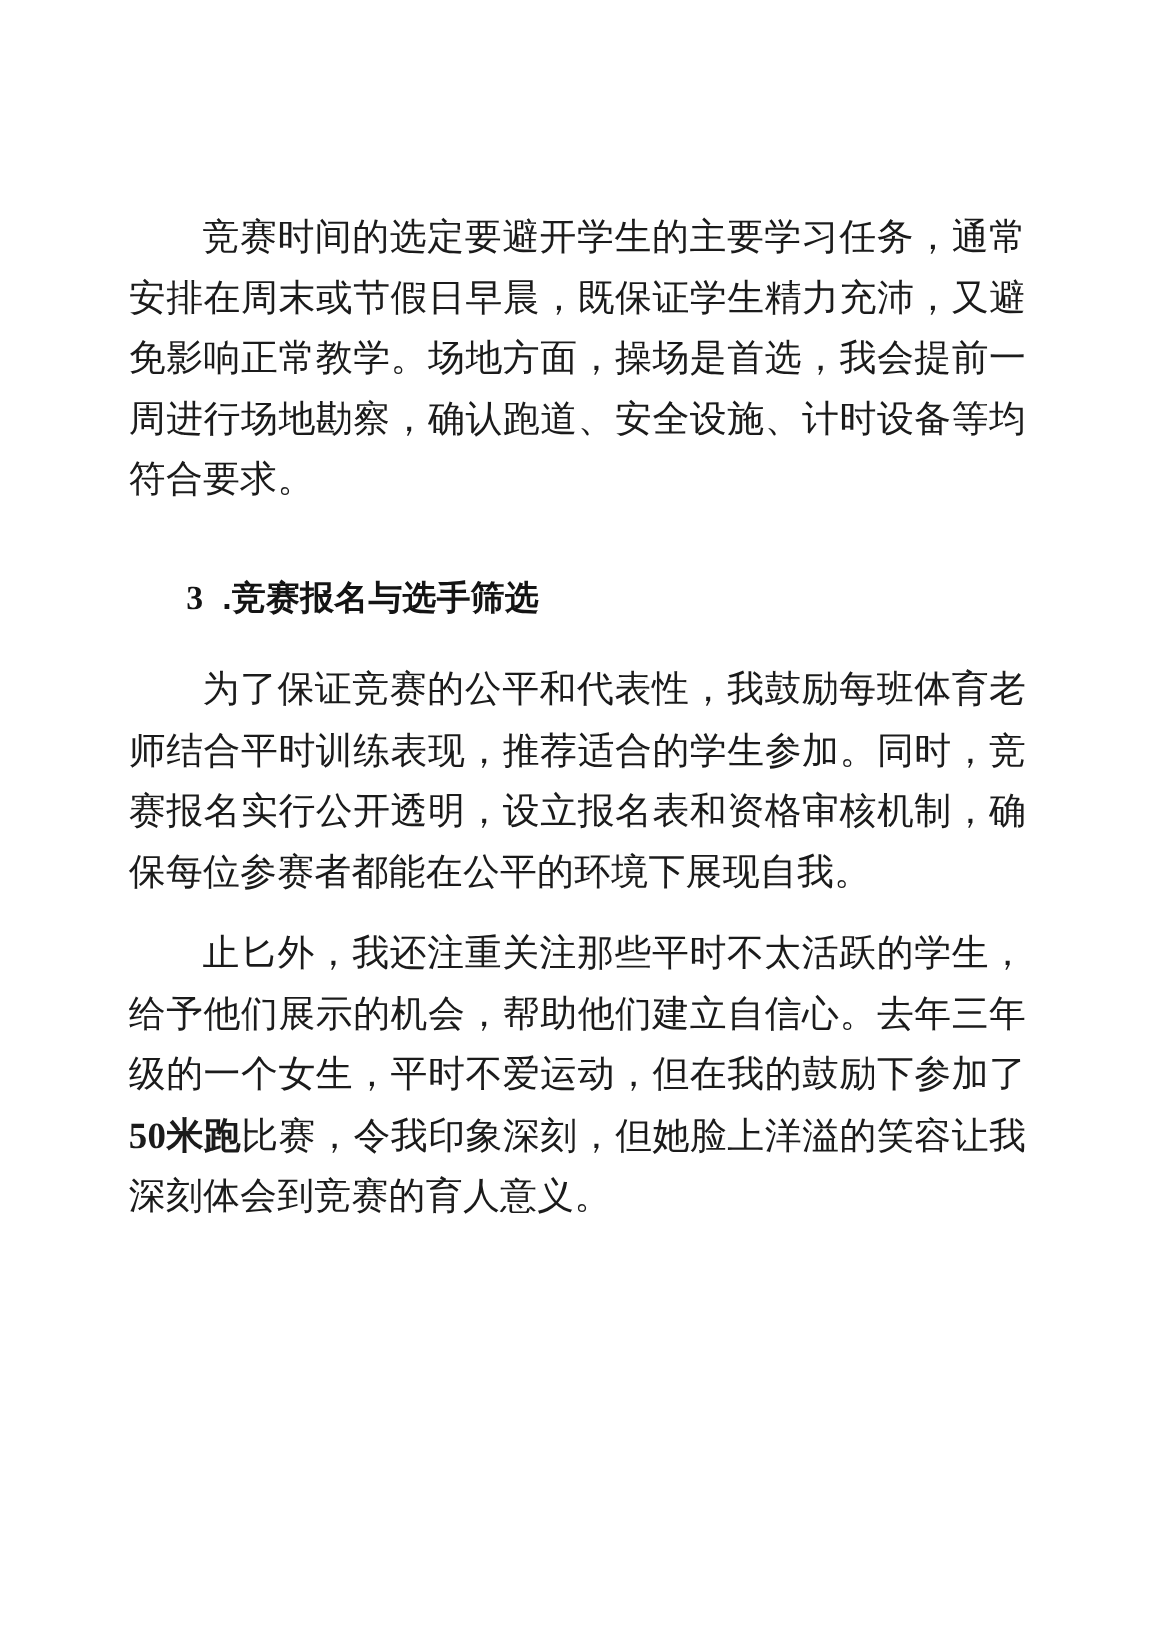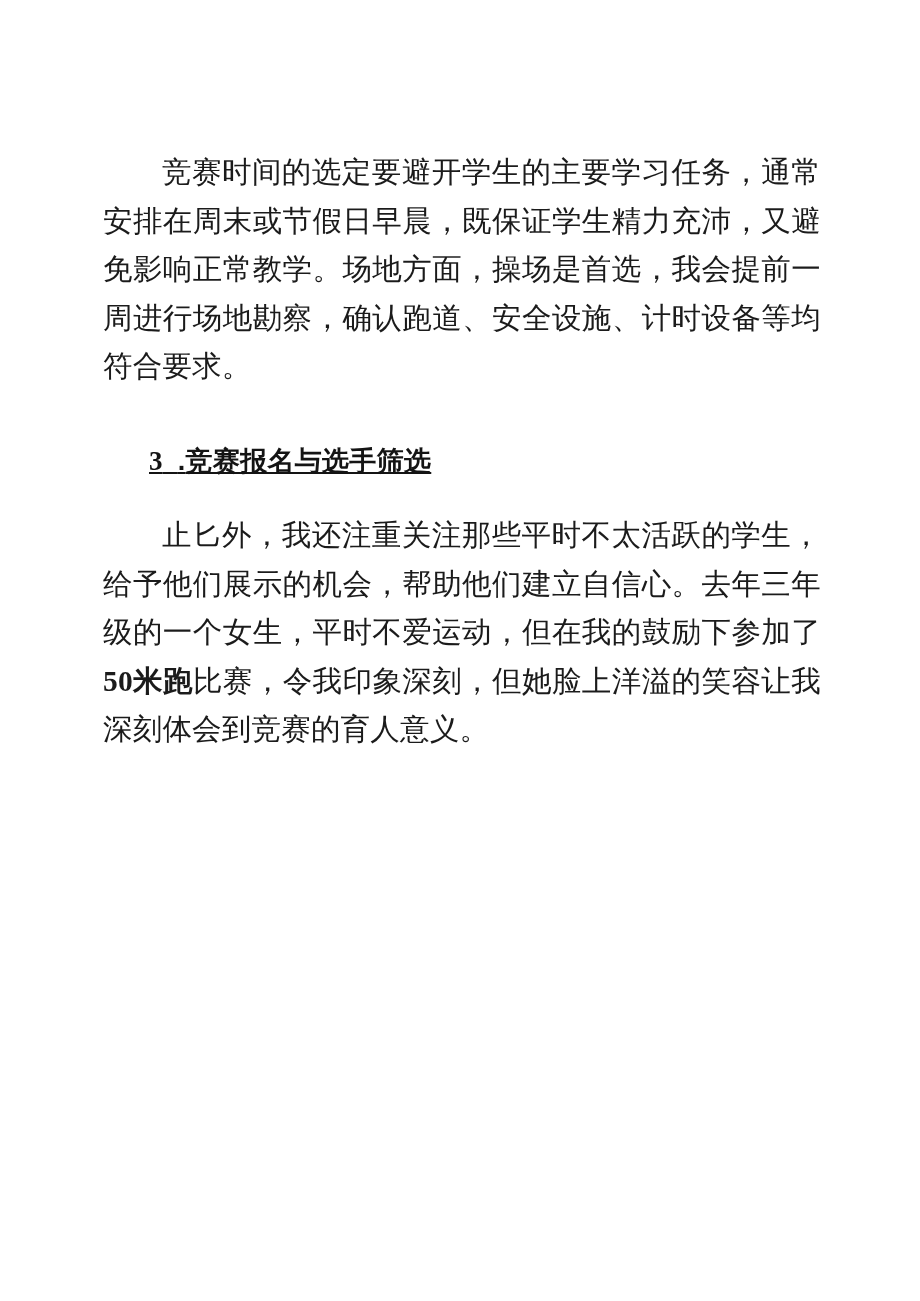--- a/index.html
+++ b/index.html
@@ -10,20 +10,21 @@
   }
 
   .page {
     position: relative;
     width: 920px;
     height: 991px;
     background: #ffffff;
     overflow: hidden;
     box-sizing: border-box;
     padding: 16px;
+    margin-top: 18px;
   }
 
   .doc-body {
     position: absolute;
     left: 103px;
     top: 148px;
     width: 718px;
   }
 
   
@@ -52,21 +53,20 @@
 
   
   .heading {
     margin: 0;
     text-indent: 0;
     padding-left: 46px;
     color: #141414;
     line-height: 48.5px;
     font-weight: bold;
     white-space: nowrap;
-    text-decoration: underline;
   }
 
   .heading .num {
     font-family: "Liberation Serif", "DejaVu Serif", serif;
     font-size: 27px;
     font-weight: bold;
   }
 
   .heading .dot {
     font-family: "Liberation Sans", "DejaVu Sans", sans-serif;
@@ -95,20 +95,21 @@
 
 
     <div class="gap-before-heading"></div>
 
     <p class="para heading">
       <span class="num">3</span><span>&nbsp;&nbsp;</span><span class="dot">.</span><span class="htext">竞赛报名与选手筛选</span>
     </p>
 
     <div class="gap-after-heading"></div>
 
+    <p class="para">为了保证竞赛的公平和代表性，我鼓励每班体育老师结合平时训练表现，推荐适合的学生参加。同时，竞赛报名实行公开透明，设立报名表和资格审核机制，确保每位参赛者都能在公平的环境下展现自我。</p>
 
     <p class="para"><span>止匕外，我还注重关注那些平时不太活跃的学生，给予他们展示的机会，帮助他们建立自信心。去年三年级的一个女生，平时不爱运动，但在我的鼓励下参加了</span><b class="bold-run">50米跑</b><span>比赛，令我印象深刻，但她脸上洋溢的笑容让我深刻体会到竞赛的育人意义。</span></p>
 
     <div class="gap-before-heading"></div>
 
 
   </div>
 </div>
 
 </body></html>

